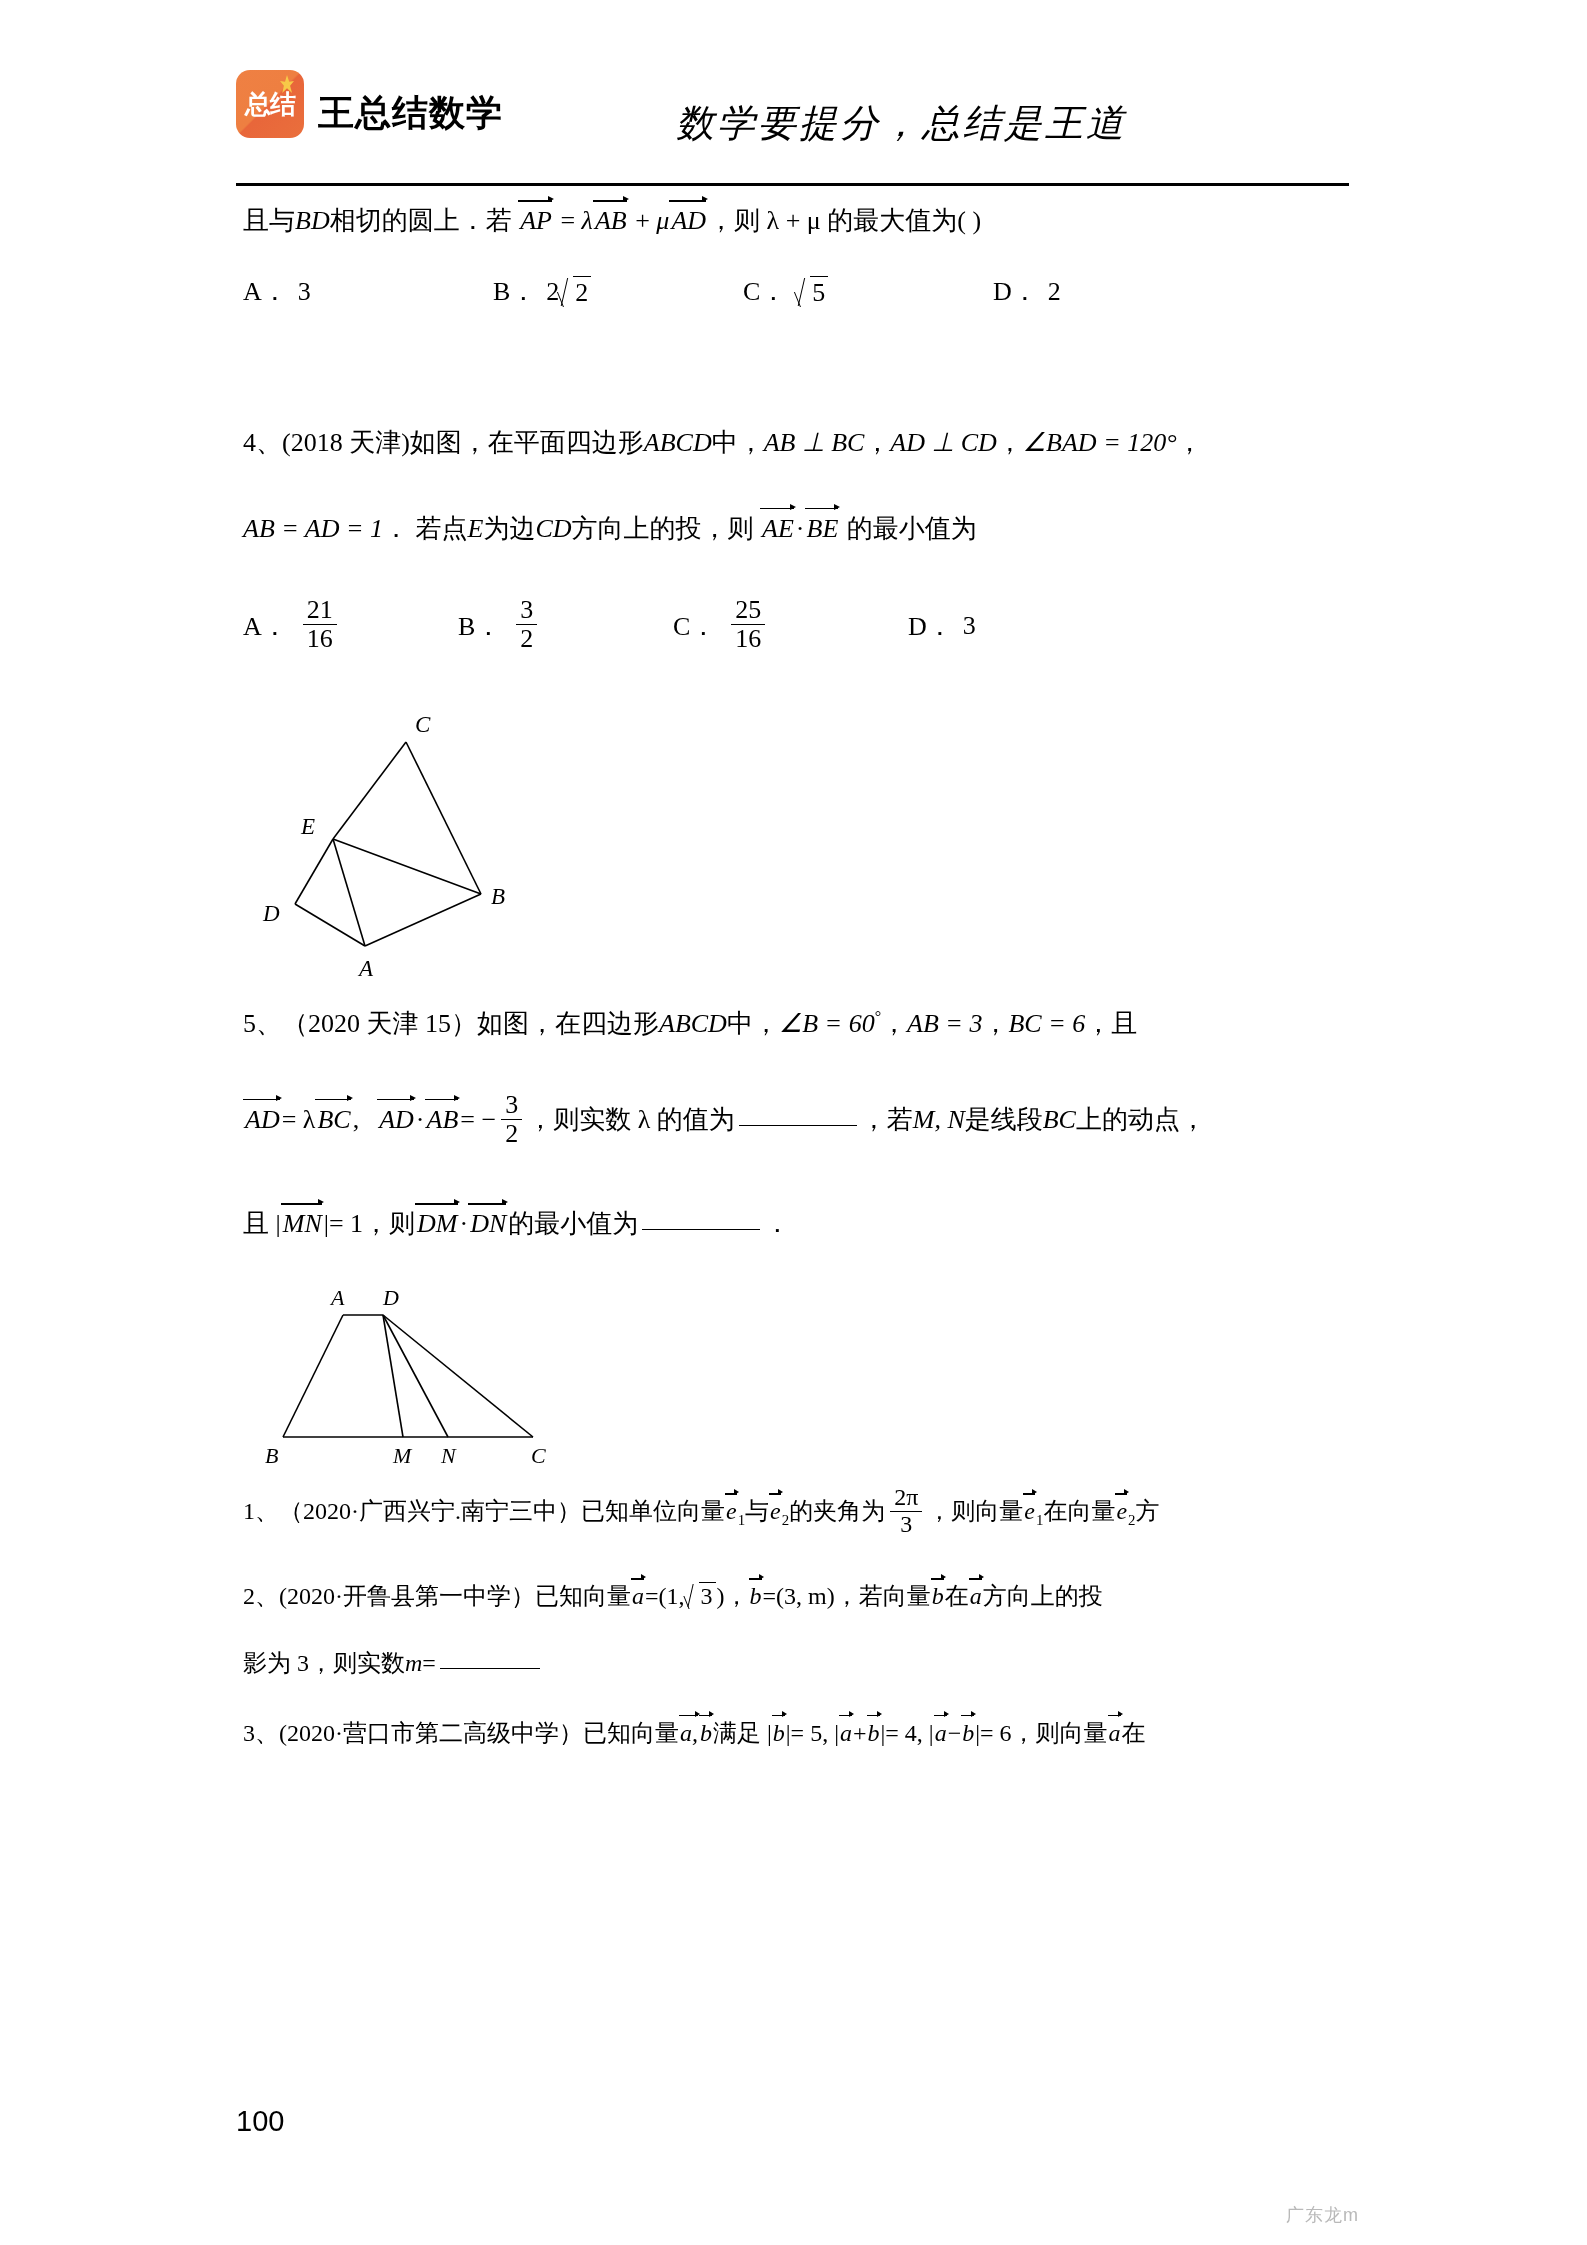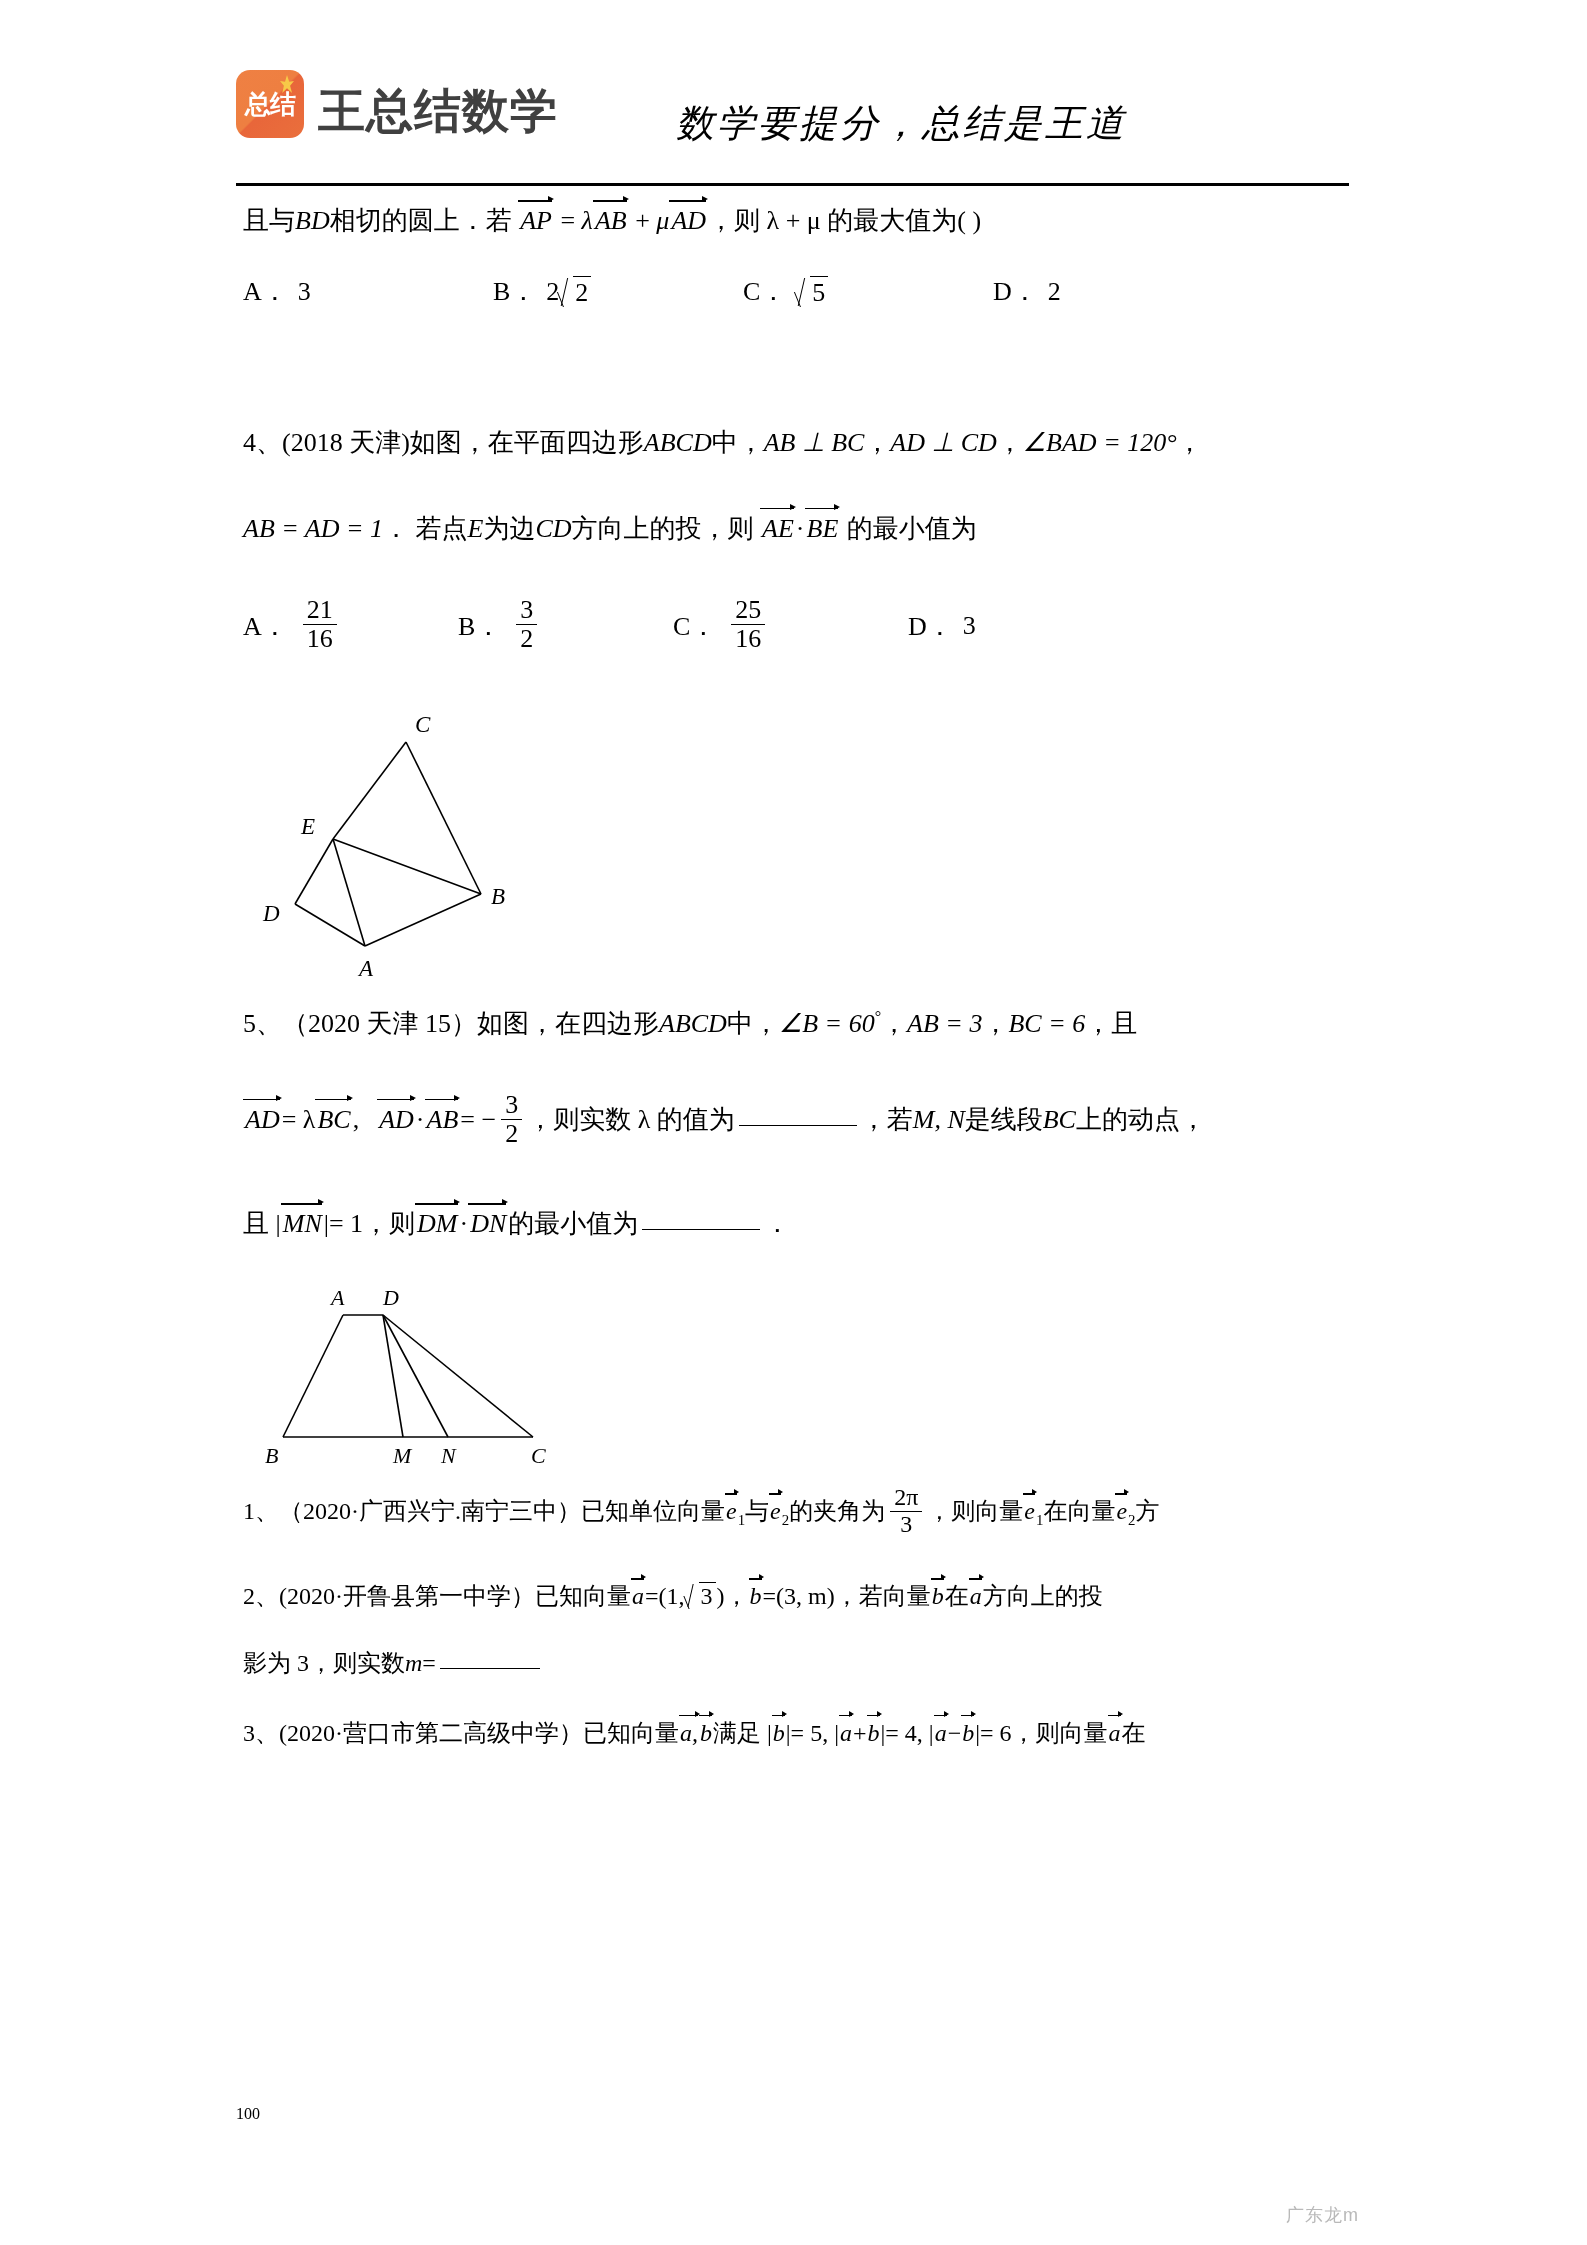--- a/index.html
+++ b/index.html
@@ -59,24 +59,24 @@
   .logo-badge .badge-text {
     color: #ffffff;
     font-family: "Liberation Sans", "DejaVu Sans", sans-serif;
     font-weight: bold;
     font-size: 26px;
     letter-spacing: -1px;
     line-height: 1;
     z-index: 2;
   }
   .logo-word {
-    color: #404040;
-    font-family: Liberation Sans, sans-serif;
+    color: #000000;
+    font-family: Liberation Mono, monospace;
     font-weight: bold;
-    font-size: 47px;
+    font-size: 36px;
     line-height: 1;
     letter-spacing: 1px;
     position: relative;
     top: -4px;
   }
   .tagline {
     position: absolute;
     left: 440px;
     top: 38px;
     font-family: Liberation Mono, monospace;
@@ -227,22 +227,22 @@
   }
 
   
   .figure { position: relative; }
 
   
   .page-number {
     position: absolute;
     left: 236px;
     top: 2105px;
-    font-size: 16px;
-    font-family: Liberation Serif, serif;
+    font-size: 29px;
+    font-family: Liberation Sans, sans-serif;
     text-align: right;
   }
   .watermark {
     position: absolute;
     right: 30px;
     bottom: 18px;
     font-family: "Liberation Sans", "DejaVu Sans", sans-serif;
     font-size: 18px;
     color: #b9b9b9;
     letter-spacing: 1px;

